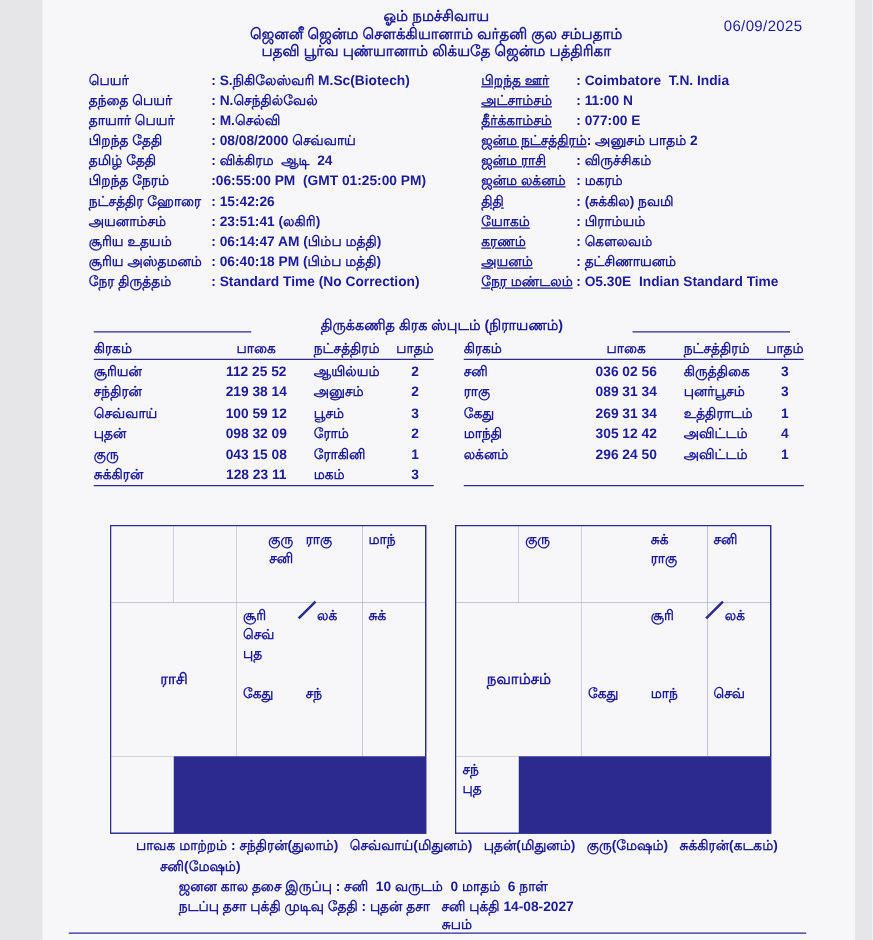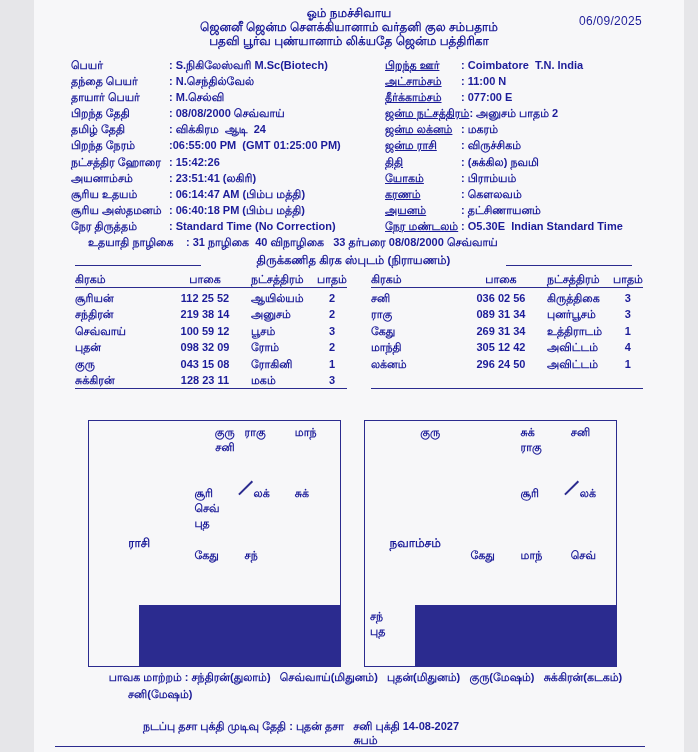--- a/index.html
+++ b/index.html
@@ -122,28 +122,28 @@
       </div>
     <div class="drow">
         <span class="dlabel">தீர்க்காம்சம்</span>
         <span class="dval">: 077:00 E</span>
       </div>
     <div class="drow">
         <span class="dlabel">ஜன்ம நட்சத்திரம்</span>
         <span class="dval">: அனுசம் பாதம் 2</span>
       </div>
     <div class="drow">
+        <span class="dlabel">ஜன்ம ராசி</span>
+        <span class="dval">: விருச்சிகம்</span>
+      </div>
+    <div class="drow">
         <span class="dlabel">ஜன்ம லக்னம்</span>
         <span class="dval">: மகரம்</span>
       </div>
     <div class="drow">
-        <span class="dlabel">ஜன்ம ராசி</span>
-        <span class="dval">: விருச்சிகம்</span>
-      </div>
-    <div class="drow">
         <span class="dlabel">திதி</span>
         <span class="dval">: (சுக்கில) நவமி</span>
       </div>
     <div class="drow">
         <span class="dlabel">யோகம்</span>
         <span class="dval">: பிராம்யம்</span>
       </div>
     <div class="drow">
         <span class="dlabel">கரணம்</span>
         <span class="dval">: கௌலவம்</span>
@@ -151,26 +151,20 @@
     <div class="drow">
         <span class="dlabel">அயனம்</span>
         <span class="dval">: தட்சிணாயனம்</span>
       </div>
     <div class="drow">
         <span class="dlabel">நேர மண்டலம்</span>
         <span class="dval">: O5.30E  Indian Standard Time</span>
       </div>
   </div>
 
-  <div class="dcol" style="left:88px;top:234px;width:560px">
-    <div class="drow">
-        <span class="dlabel">உதயாதி நாழிகை</span>
-        <span class="dval">: 31 நாழிகை  40 விநாழிகை   33 தர்பரை 08/08/2000 செவ்வாய்</span>
-      </div>
-  </div>
 
   <div class="ptable">
     <div class="ptitle-row">
       <div class="tline"></div>
       <div class="ptitle">திருக்கணித கிரக ஸ்புடம்  (நிராயணம்)</div>
       <div class="tline"></div>
     </div>
     <div class="ptables">
       <div class="ptab">
         <div class="prow phead">
@@ -285,16 +279,17 @@
     <div class="cell">சூரி</div>
     <div class="cell lagna">லக்</div>
     <div class="cell">கேது</div>
     <div class="cell">மாந்</div>
     <div class="cell">செவ்</div>
     <div class="cell">சந்    புத</div>
   </div>
 
   <div class="abs ctr ftr" style="top:671px">பாவக மாற்றம் : சந்திரன்(துலாம்)   செவ்வாய்(மிதுனம்)   புதன்(மிதுனம்)   குரு(மேஷம்)   சுக்கிரன்(கடகம்)</div>
   <div class="abs ftr" style="top:688px;left:95px">சனி(மேஷம்)</div>
+  <div class="abs ftr" style="top:704px;left:110px">ஜனன கால தசை இருப்பு : சனி  10 வருடம்  0 மாதம்  6 நாள்</div>
   <div class="abs ftr" style="top:720px;left:110px">நடப்பு தசா புக்தி முடிவு தேதி : புதன் தசா   சனி புக்தி 14-08-2027</div>
   <div class="abs ctr ftr" style="top:734px">சுபம்</div>
   <div class="bottom-rule"></div>
 </div>
 
 </body></html>

